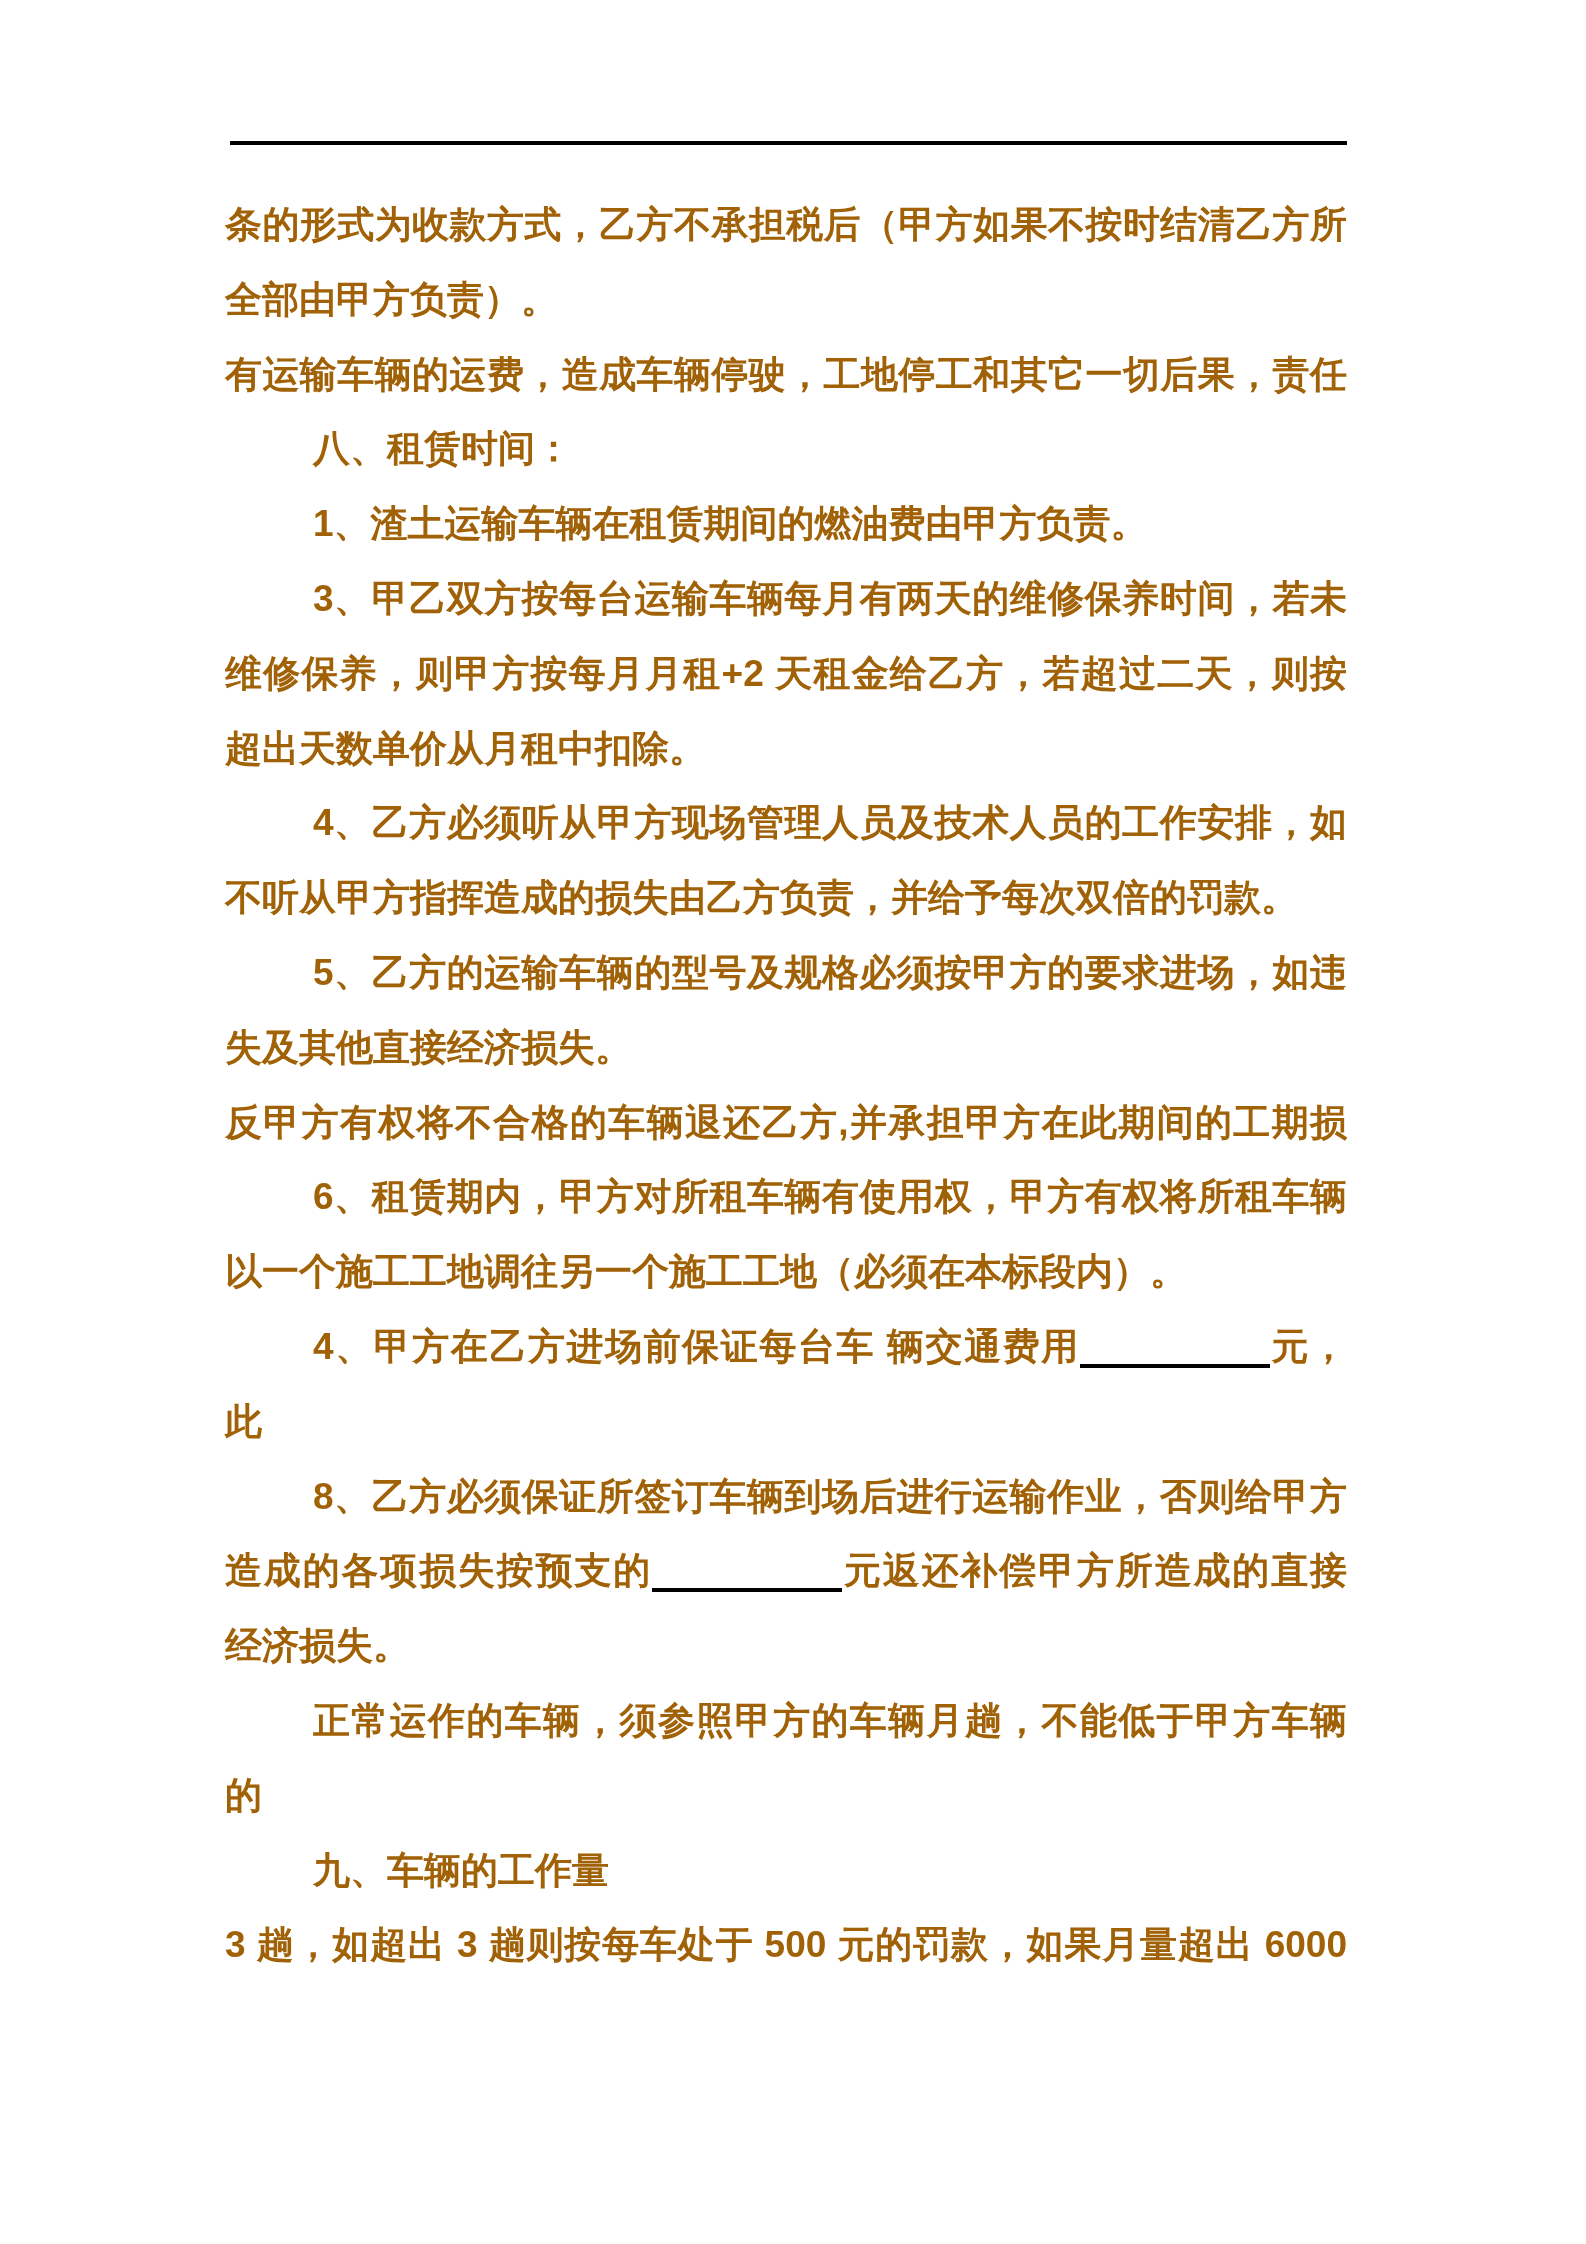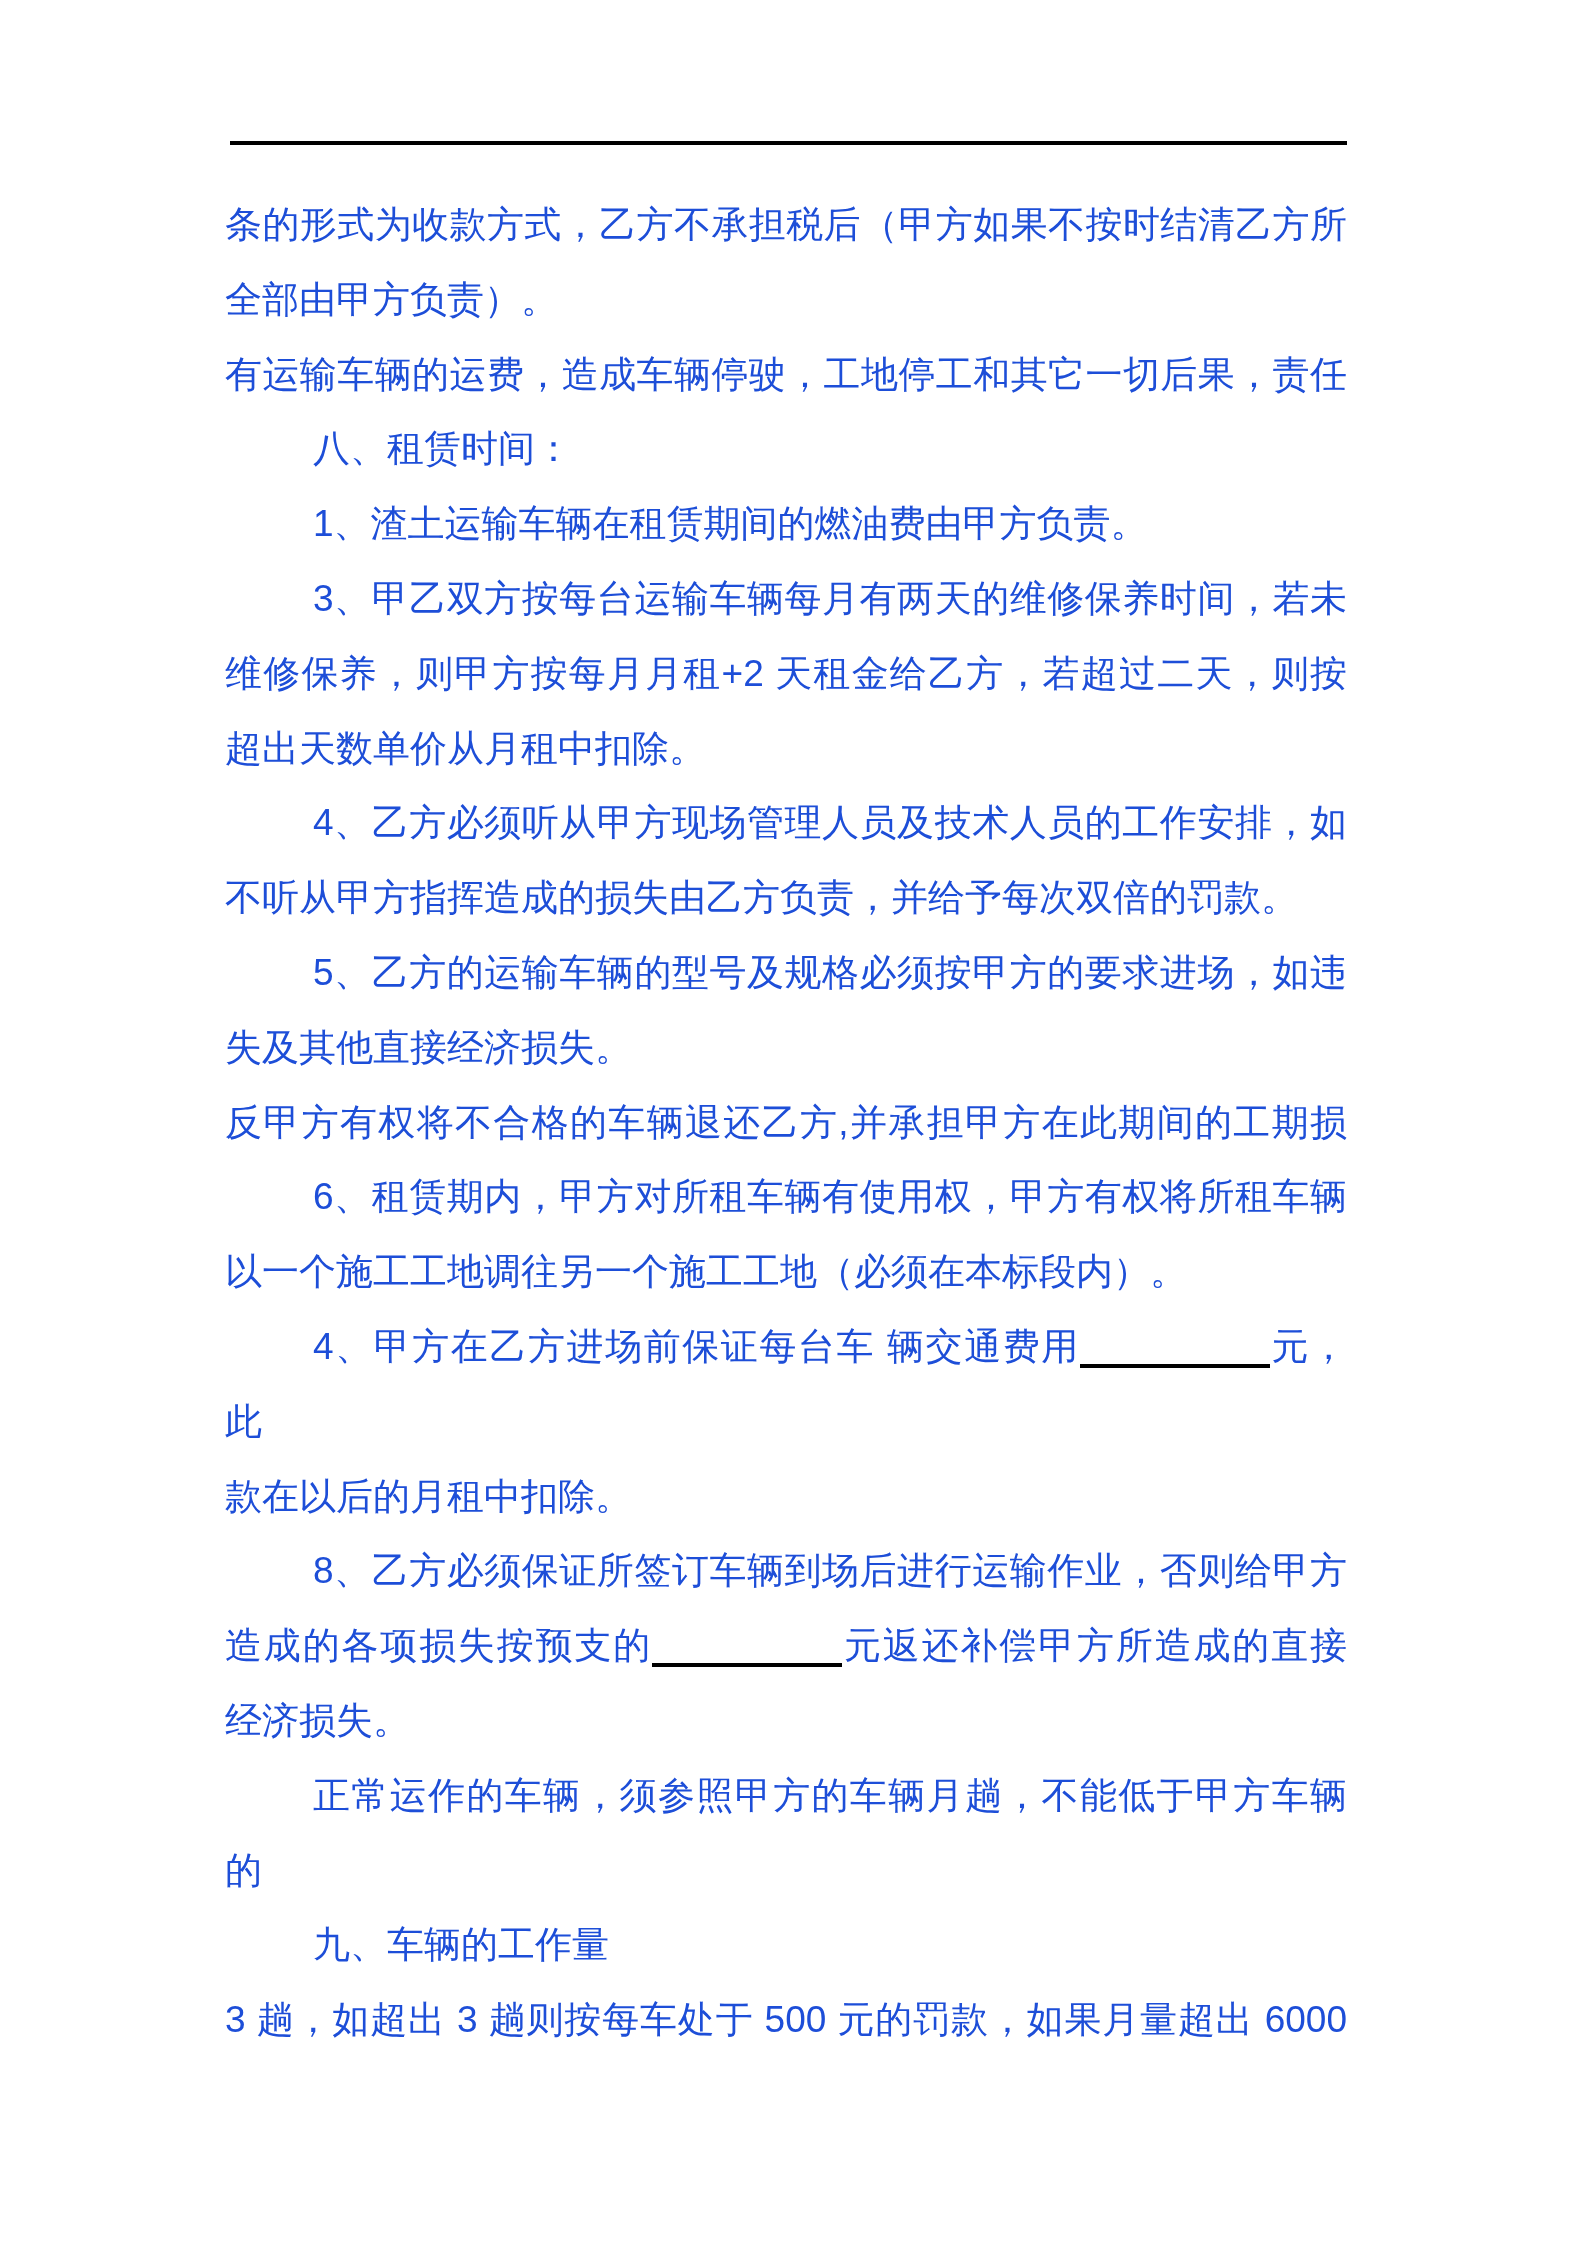--- a/index.html
+++ b/index.html
@@ -30,22 +30,22 @@
   .doc-body {
     position: absolute;
     left: 225px;
     top: 188px;
     width: 1122px;
   }
 
   .line {
     font-size: 37px;
     line-height: 74.8px;
-    font-weight: 400;
-    color: #1d4ed8;
+    font-weight: 700;
+    color: #a16207;
     white-space: nowrap;
     text-align: left;
   }
 
   
   .line.fill {
     white-space: normal;
     text-align: justify;
     text-align-last: justify;
   }
@@ -77,21 +77,20 @@
       <div class="line fill"><span>维修保养，则甲方按每月月租+2 天租金给乙方，若超过二天，则按</span></div>
       <div class="line"><span>超出天数单价从月租中扣除。</span></div>
       <div class="line indent fill"><span>4、乙方必须听从甲方现场管理人员及技术人员的工作安排，如</span></div>
       <div class="line"><span>不听从甲方指挥造成的损失由乙方负责，并给予每次双倍的罚款。</span></div>
       <div class="line indent fill"><span>5、乙方的运输车辆的型号及规格必须按甲方的要求进场，如违</span></div>
       <div class="line"><span>失及其他直接经济损失。</span></div>
       <div class="line fill"><span>反甲方有权将不合格的车辆退还乙方,并承担甲方在此期间的工期损</span></div>
       <div class="line indent fill"><span>6、租赁期内，甲方对所租车辆有使用权，甲方有权将所租车辆</span></div>
       <div class="line"><span>以一个施工工地调往另一个施工工地（必须在本标段内）。</span></div>
       <div class="line indent fill"><span>4、甲方在乙方进场前保证每台车 辆交通费用</span><span class="blank"></span><span>元，此</span></div>
-      <div class="line"><span>款在以后的月租中扣除。</span></div>
       <div class="line indent fill"><span>8、乙方必须保证所签订车辆到场后进行运输作业，否则给甲方</span></div>
       <div class="line fill"><span>造成的各项损失按预支的</span><span class="blank"></span><span>元返还补偿甲方所造成的直接</span></div>
       <div class="line"><span>经济损失。</span></div>
       <div class="line indent fill"><span>正常运作的车辆，须参照甲方的车辆月趟，不能低于甲方车辆的</span></div>
       <div class="line indent"><span>九、车辆的工作量</span></div>
       <div class="line fill"><span>3 趟，如超出 3 趟则按每车处于 500 元的罚款，如果月量超出 6000</span></div>
     </div>
 </div>
 
 </body></html>

